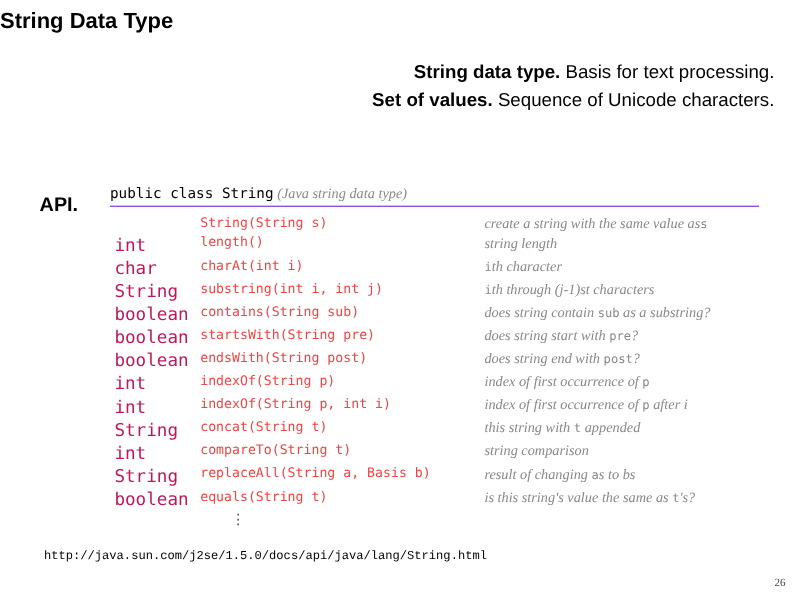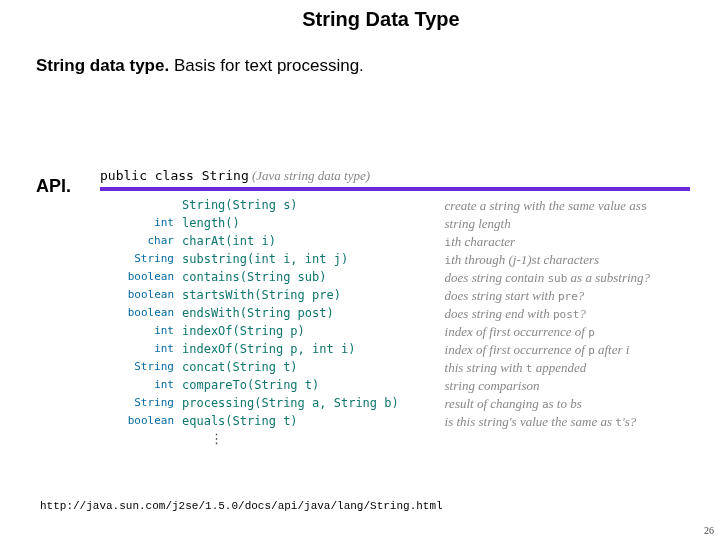--- a/index.html
+++ b/index.html
@@ -7,50 +7,50 @@
     padding: 0;
     width: 720px;
     height: 540px;
     background: #fff;
     font-family: "Comic Sans MS", "Comic Sans", cursive, sans-serif;
     color: #000;
     position: relative;
     overflow: hidden;
   }
   .title {
-    text-align: center;
+    text-align: left;
     font-size: 20px;
     font-weight: bold;
     padding-top: 8px;
-    padding-left: 42px;
   }
   .body {
     padding: 24px 16px 0 36px;
     font-size: 17px;
     line-height: 1.35;
+    text-align: right;
   }
   .body .line { margin-bottom: 2px; }
   .b { font-weight: bold; }
   .api-label {
     font-weight: bold;
     position: absolute;
     left: 36px;
     top: 176px;
     font-size: 18px;
   }
   .api-box {
     position: absolute;
     left: 100px;
     top: 168px;
     width: 590px;
     font-family: Georgia, "Times New Roman", serif;
     font-size: 13px;
   }
   .api-header {
-    border-bottom: 4px solid #6d28d9;
+    border-bottom: 1px solid #6d28d9;
     padding-bottom: 3px;
     margin-bottom: 6px;
   }
   .api-header .class {
     font-family: "Lucida Console", Monaco, monospace;
     font-size: 13px;
     color: #000;
   }
   .api-header .paren {
     color: #888;
@@ -60,31 +60,30 @@
   table.api {
     border-collapse: collapse;
     width: 100%;
   }
   table.api td {
     padding: 1px 4px;
     vertical-align: top;
   }
   td.ret {
     font-family: "Lucida Console", Monaco, monospace;
-    font-size: 11px;
-    text-align: right;
+    font-size: 16px;
     white-space: nowrap;
     width: 70px;
-    color: #0369a1;
+    color: #be185d;
   }
   td.sig {
     font-family: "Lucida Console", Monaco, monospace;
     font-size: 12px;
     white-space: nowrap;
-    color: #0f766e;
+    color: #ef4444;
   }
   td.desc {
     color: #888;
     font-style: italic;
     font-family: Georgia, serif;
     margin-left: 45px;
   }
   td.desc .arg {
     font-family: "Lucida Console", Monaco, monospace;
     font-style: normal;
@@ -118,20 +117,23 @@
 </style>
 </head>
 <body>
 
 <div class="title">String Data Type</div>
 
 <div class="body">
   <div class="line">
     <span class="b">String data type.</span><span>  Basis for text processing.</span>
   </div>
+  <div class="line">
+    <span class="b">Set of values.</span><span>  Sequence of Unicode characters.</span>
+  </div>
 </div>
 
 <div class="api-label">API.</div>
 
 <div class="api-box">
   <div class="api-header">
     <span class="class">public class String</span>
     <span class="paren">(Java string data type)</span>
   </div>
   <table class="api">
@@ -186,21 +188,21 @@
           <td class="sig">concat(String t)</td>
           <td class="desc">this string with <span class="arg">t</span> appended</td>
         </tr>
         <tr>
           <td class="ret">int</td>
           <td class="sig">compareTo(String t)</td>
           <td class="desc">string comparison</td>
         </tr>
         <tr>
           <td class="ret">String</td>
-          <td class="sig">processing(String a, String b)</td>
+          <td class="sig">replaceAll(String a, Basis b)</td>
           <td class="desc">result of changing <span class="arg">a</span>s to bs</td>
         </tr>
         <tr>
           <td class="ret">boolean</td>
           <td class="sig">equals(String t)</td>
           <td class="desc">is this string's value the same as <span class="arg">t</span>'s?</td>
         </tr>
       </tbody>
   </table>
   <div class="ellipsis">⋮</div>

